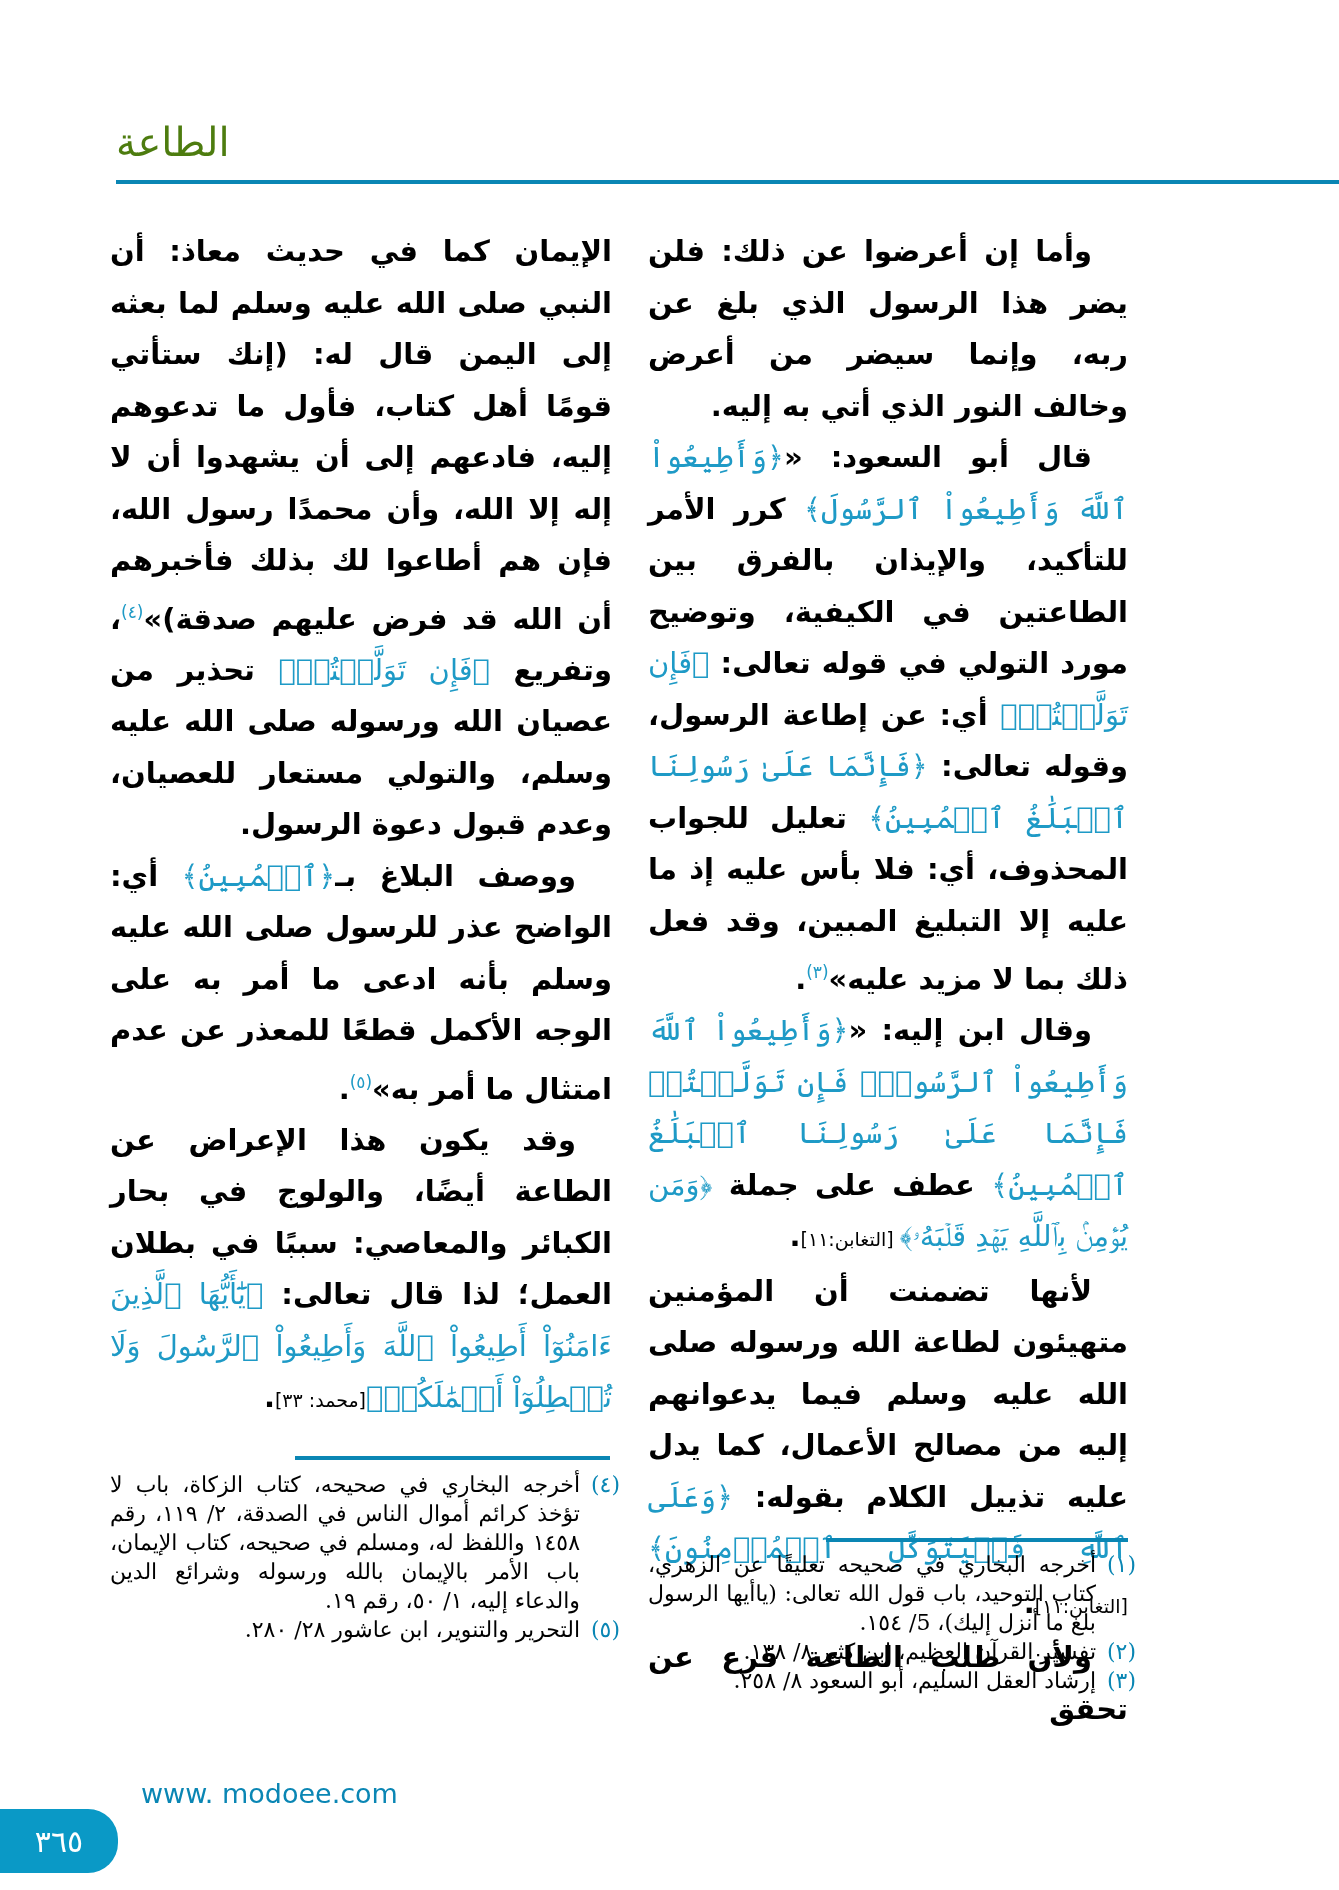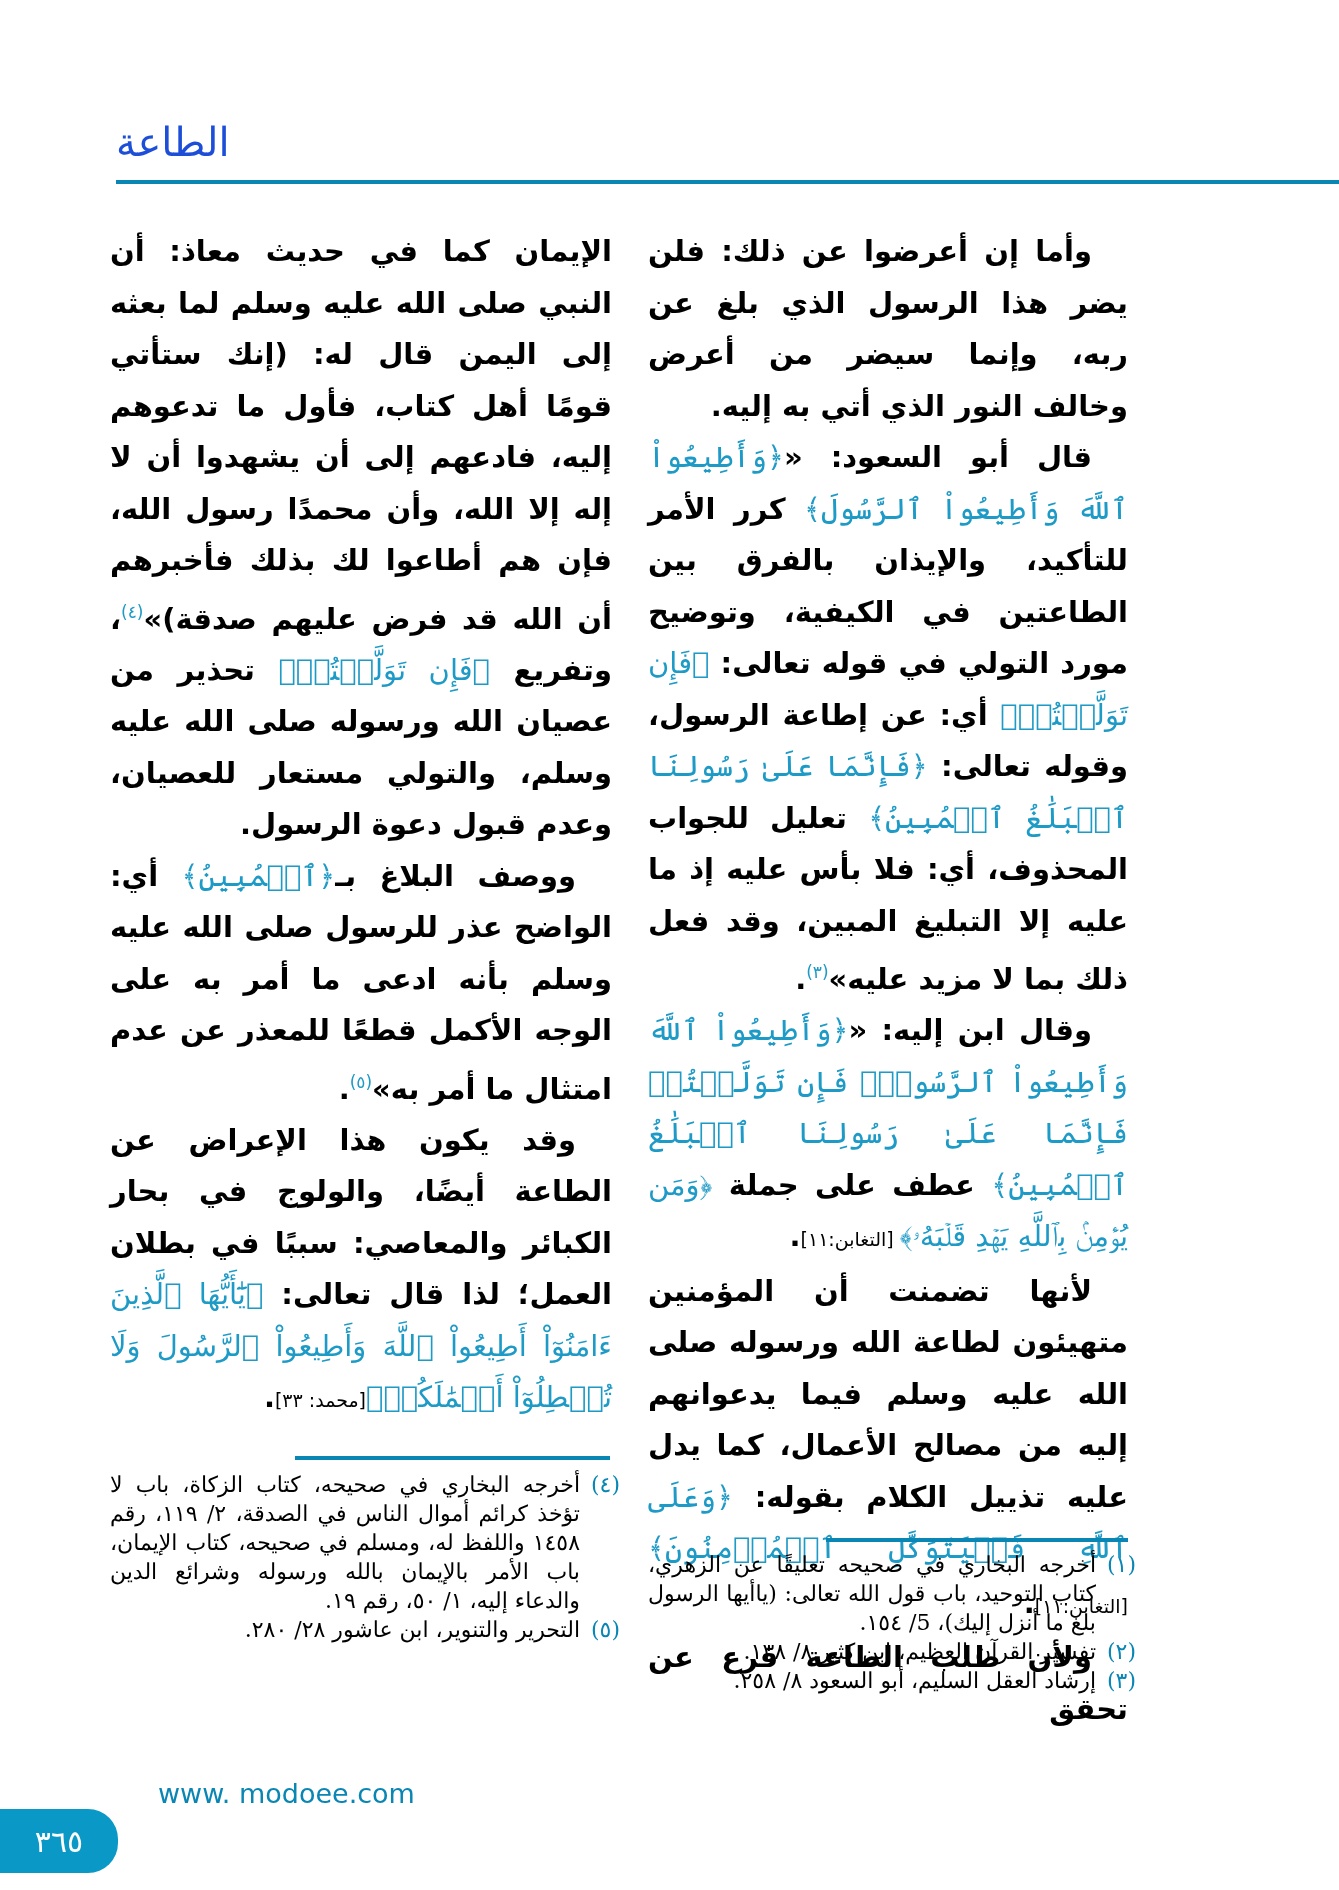--- a/index.html
+++ b/index.html
@@ -1,18 +1,18 @@
 <!DOCTYPE html>
 <html><head>
 <meta charset="utf-8">
 <style>
   html, body { margin:0; padding:0; background:#ffffff; }
   body { width:1339px; height:1890px; position:relative; overflow:hidden;
          font-family:"DejaVu Sans", sans-serif; color:#000; }
-  .header-title { position:absolute; left:116px; top:122px; font-size:40px; color:#1d4ed8;
+  .header-title { position:absolute; left:116px; top:122px; font-size:40px; color:#4d7c0f;
                   font-family:"DejaVu Serif", serif; direction:rtl; line-height:1; }
   .header-rule { position:absolute; left:116px; top:180px; width:1223px; height:4px; background:#0a86b4; }
   .col { position:absolute; direction:rtl; text-align:justify; text-align-last:right; }
   .col-right { left:648px; width:480px; top:226px; }
   .col-left { left:110px; width:502px; top:226px; }
   .body-text { font-size:29px; line-height:51.5px; font-weight:bold; }
   .body-text p { margin:0; }
   .indent { text-indent:36px; }
   .quran { color:#1e9ac6; font-weight:normal; font-family:"DejaVu Serif", serif; }
   .fnref { color:#1e9ac6; font-size:17px; vertical-align:super; font-weight:normal; }
@@ -22,21 +22,21 @@
   .fn-rule-left { left:295px; width:315px; top:1456px; }
   .footnotes { position:absolute; direction:rtl; font-size:22px; line-height:29px; font-family:"DejaVu Serif", serif; }
   .fn-right { left:648px; width:488px; top:1550px; }
   .fn-left { left:110px; width:510px; top:1470px; }
   .fn { display:flex; flex-direction:row; }
   .fn-num { color:#0a86b4; width:40px; flex:none; }
   .fn-text { flex:1; text-align:justify; text-align-last:right; }
   .page-badge { position:absolute; left:0; top:1765px; width:118px; height:64px; background:#0a99c6;
                 border-radius:0 30px 30px 0; color:#fff; font-size:30px; display:flex; align-items:center;
                 justify-content:center; direction:rtl;margin-top:44px; }
-  .site-url { position:absolute; left:158px; top:1778px; font-size:27px; color:#0a86b4;
+  .site-url { position:absolute; left:141px; top:1778px; font-size:27px; color:#0a86b4;
               font-family:"DejaVu Sans", sans-serif; }
 </style>
 </head>
 <body>
 
 <div class="header-title">الطاعة</div>
 <div class="header-rule"></div>
 
 <div class="col col-right body-text">
   <p class="indent">وأما إن أعرضوا عن ذلك: فلن يضر هذا الرسول الذي بلغ عن ربه، وإنما سيضر من أعرض وخالف النور الذي أتي به إليه.</p>

